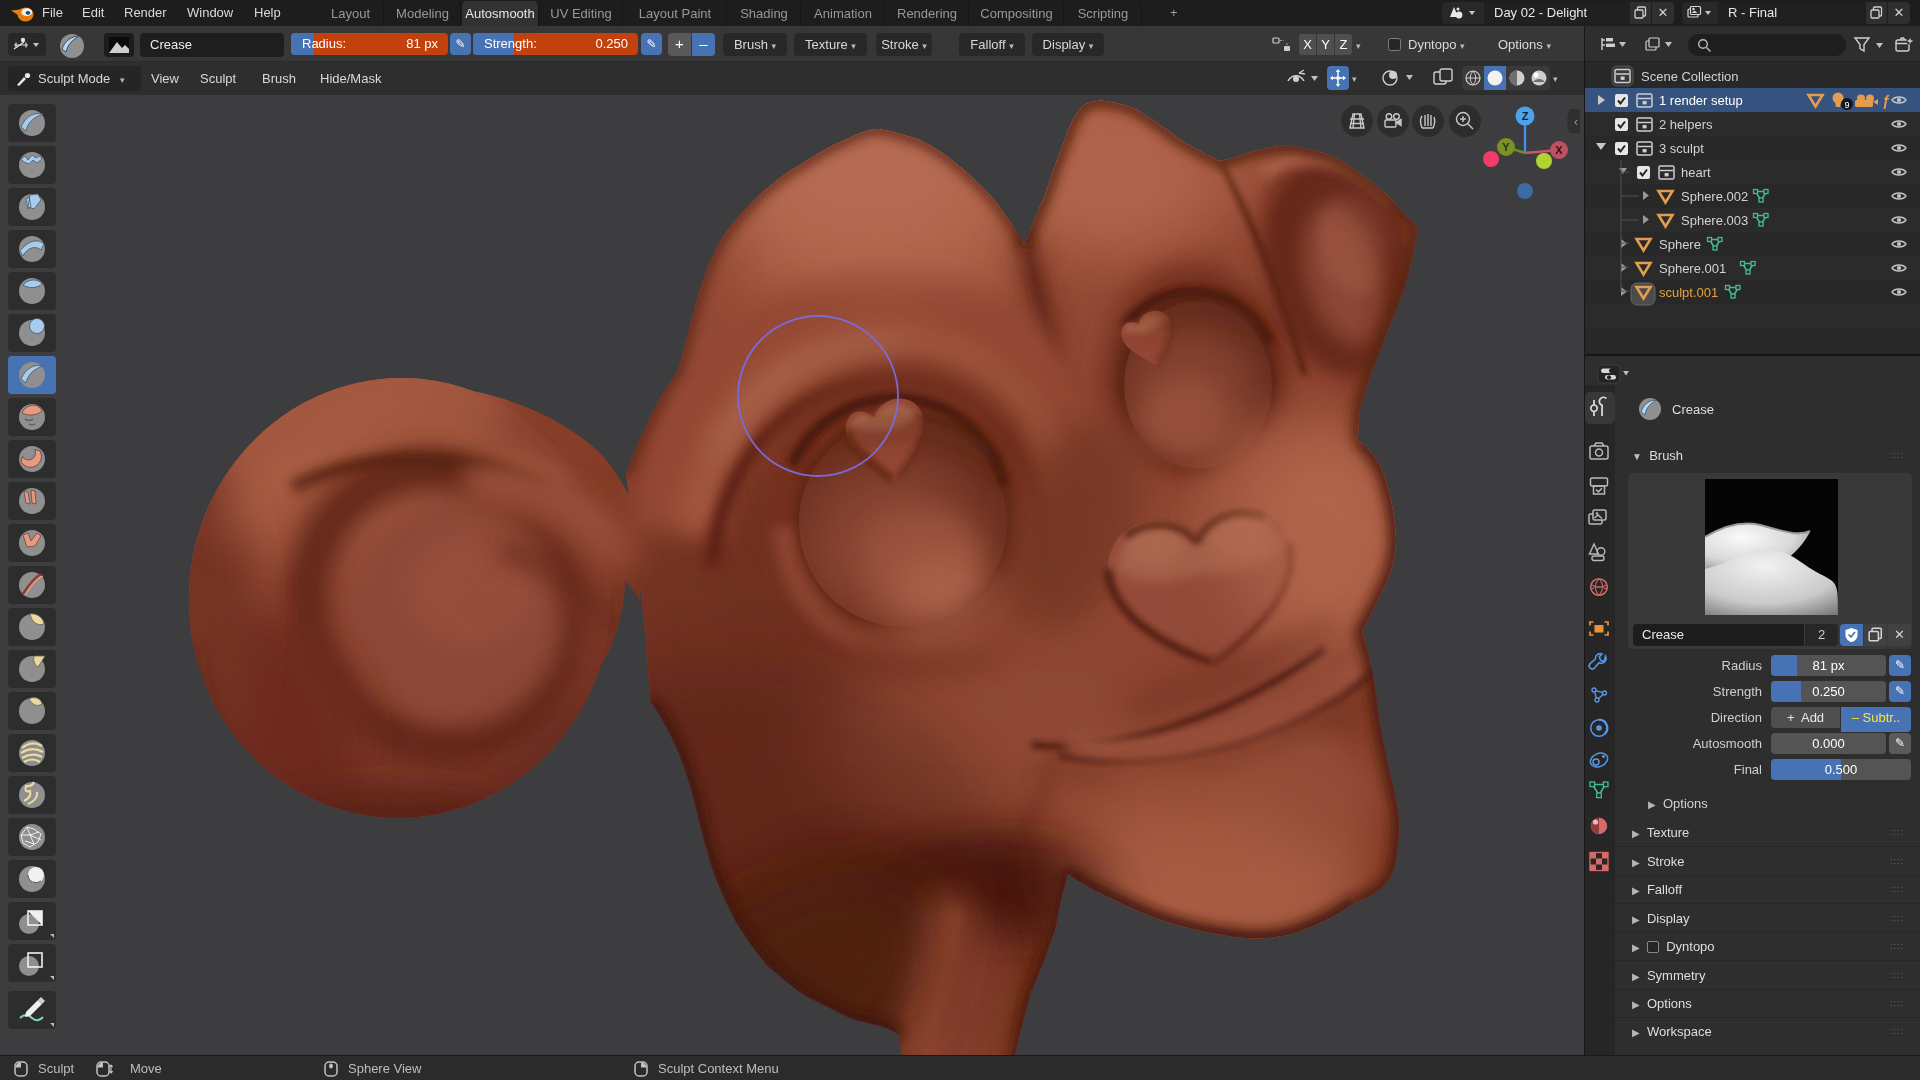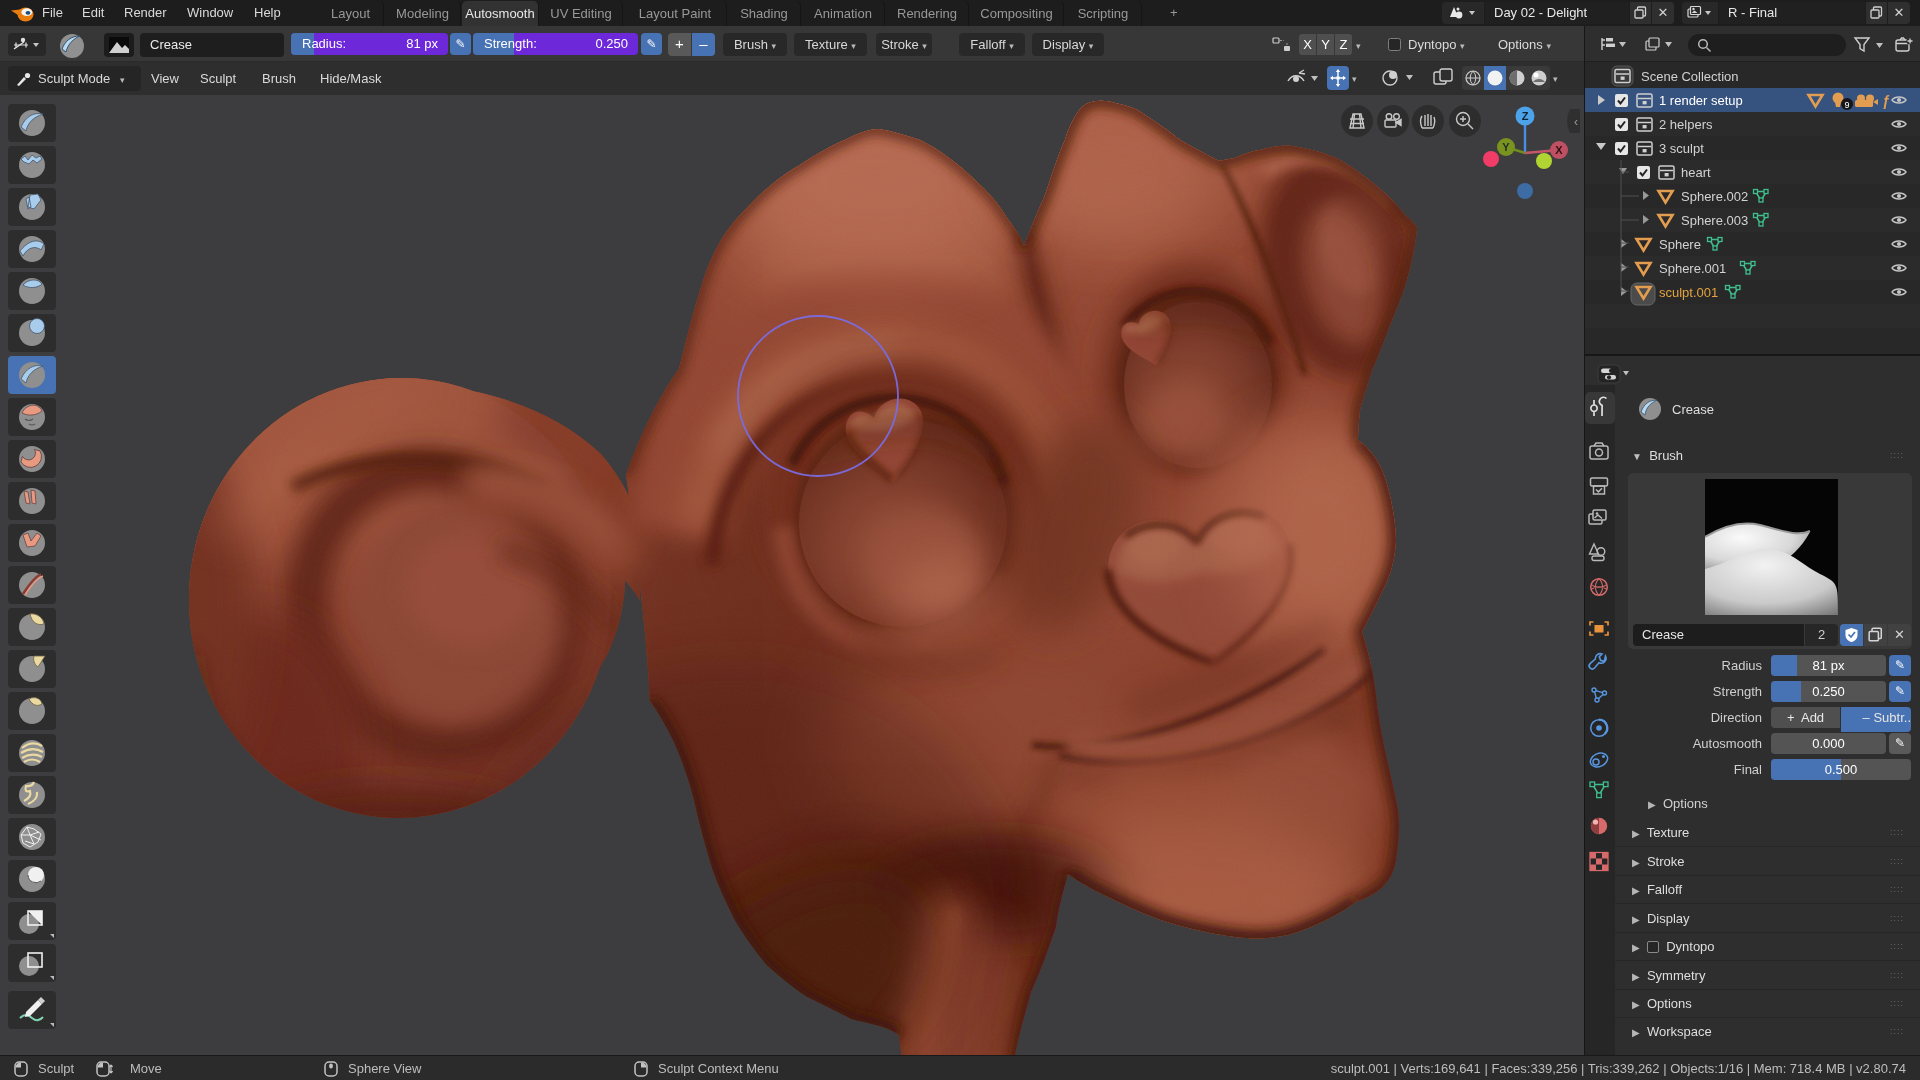--- a/index.html
+++ b/index.html
@@ -11,21 +11,21 @@
   .menu { position:absolute; top:0; height:26px; line-height:26px; color:#dadada; font-size:13px; }
   .tab { position:absolute; top:1px; height:25px; line-height:25px; color:#989898; font-size:13px;
          background:#1d1d1d; text-align:center; border-radius:5px 5px 0 0; border-right:1px solid #151515;}
   .tab.active { background:#323232; color:#e7e7e7; }
   
   #row2 { position:absolute; left:0; top:26px; width:1584px; height:36px; background:#373737; border-bottom:1px solid #2a2a2a;}
   
   #row3 { position:absolute; left:0; top:62px; width:1584px; height:33px; background:#2e2e2e; }
   .btn { position:absolute; border-radius:4px; color:#d8d8d8; font-size:13px; text-align:center; }
   .dk  { background:#282828; }
-  .slider { position:absolute; height:22px; top:33px; background:#6d28d9; border-radius:4px; overflow:hidden;
+  .slider { position:absolute; height:22px; top:33px; background:#c2410c; border-radius:4px; overflow:hidden;
             color:#fff; font-size:13px; line-height:22px; }
   .fill { position:absolute; left:0; top:0; bottom:0; background:#4772b3; }
   .penbtn { position:absolute; top:33px; width:21px; height:22px; background:#4772b3; border-radius:4px;
             color:#fff; font-size:12px; text-align:center; line-height:22px;}
   .chev { color:#b8b8b8; font-size:9px; }
   
   #outliner { position:absolute; left:1585px; top:62px; width:335px; height:294px; background:#282828; }
   #outlhead { position:absolute; left:1585px; top:26px; width:335px; height:36px; background:#2e2e2e; border-bottom:1px solid #202020;}
   #props { position:absolute; left:1585px; top:356px; width:335px; height:699px; background:#2e2e2e; }
   #tabstrip { position:absolute; left:1585px; top:385px; width:30px; height:670px; background:#262626; }
@@ -493,21 +493,21 @@
   <div class="abs" style="left:1888px;top:624px;width:23px;height:22px;background:#414141;border-radius:0 4px 4px 0;color:#d5d5d5;font-size:13px;line-height:22px;text-align:center">✕</div>
 
   <div class="prow-label" style="left:1614px;top:658px;width:148px">Radius</div>
   <div class="pslider" style="left:1771px;top:655px;width:115px"><div class="fill" style="width:26px"></div><span style="position:relative">81 px</span></div>
   <div class="abs penbtn" style="left:1889px;top:655px;width:22px;height:21px;line-height:21px">✎</div>
   <div class="prow-label" style="left:1614px;top:684px;width:148px">Strength</div>
   <div class="pslider" style="left:1771px;top:681px;width:115px"><div class="fill" style="width:30px"></div><span style="position:relative">0.250</span></div>
   <div class="abs penbtn" style="left:1889px;top:681px;width:22px;height:21px;line-height:21px">✎</div>
   <div class="prow-label" style="left:1614px;top:710px;width:148px">Direction</div>
   <div class="abs" style="left:1771px;top:707px;width:69px;height:21px;background:#4f4f4f;border-radius:4px 0 0 4px;color:#e8e8e8;font-size:13px;line-height:21px;text-align:center">+&nbsp; Add</div>
-  <div class="abs" style="left:1841px;top:707px;width:70px;height:25px;background:#4772b3;border-radius:0 4px 4px 0;color:#e5e5e5;font-size:13px;line-height:21px;text-align:right">– Subtr..</div>
+  <div class="abs" style="left:1841px;top:707px;width:70px;height:25px;background:#4772b3;border-radius:0 4px 4px 0;color:#fde047;font-size:13px;line-height:21px;text-align:center">– Subtr..</div>
   <div class="prow-label" style="left:1614px;top:736px;width:148px">Autosmooth</div>
   <div class="pslider" style="left:1771px;top:733px;width:115px"><span style="position:relative">0.000</span></div>
   <div class="abs penbtn" style="left:1889px;top:733px;width:22px;height:21px;line-height:21px;background:#5a5a5a">✎</div>
   <div class="prow-label" style="left:1614px;top:762px;width:148px">Final</div>
   <div class="pslider" style="left:1771px;top:759px;width:140px"><div class="fill" style="width:70px"></div><span style="position:relative">0.500</span></div>
 
   <div class="phead" style="left:1648px;top:796px;color:#d0d0d0"><span style="font-size:10px;color:#b5b5b5">▶</span>&nbsp; Options</div>
 
   <div class="abs" style="left:1615px;top:818px;width:305px;height:237px;background:#2e2e2e"></div>
   <div class="phead" style="left:1632px;top:825px"><span style="font-size:10px;color:#b5b5b5">▶</span>&nbsp; Texture</div>
@@ -888,18 +888,17 @@
     <svg class="abs" style="left:324px;top:5px" width="14" height="16" viewBox="0 0 14 16">
       <rect x="1" y="1" width="12" height="14" rx="4" fill="none" stroke="#c2c2c2" stroke-width="1.5"></rect>
       <rect x="5.2" y="2.5" width="3.6" height="5" rx="1.8" fill="#c2c2c2"></rect>
     </svg>
     <span class="abs" style="left:348px">Sphere View</span>
     <svg class="abs" style="left:634px;top:5px" width="14" height="16" viewBox="0 0 14 16">
       <rect x="1" y="1" width="12" height="14" rx="4" fill="none" stroke="#c2c2c2" stroke-width="1.5"></rect>
       <path d="M7 1.5 a5 5 0 0 1 5.5 5 L7 6.5 Z" fill="#c2c2c2"></path>
     </svg>
     <span class="abs" style="left:658px">Sculpt Context Menu</span>
-    <span class="abs" style="right:14px">sculpt.001 | Verts:169,641 | Faces:339,256 | Tris:339,262 | Objects:1/16 | Mem: 718.4 MB | v2.80.74</span>
   </div>
 
   <div class="abs" style="left:1584px;top:26px;width:1px;height:1029px;background:#161616"></div>
   <div class="abs" style="left:1585px;top:354px;width:335px;height:2px;background:#161616"></div>
 </div>
 
 </body></html>

